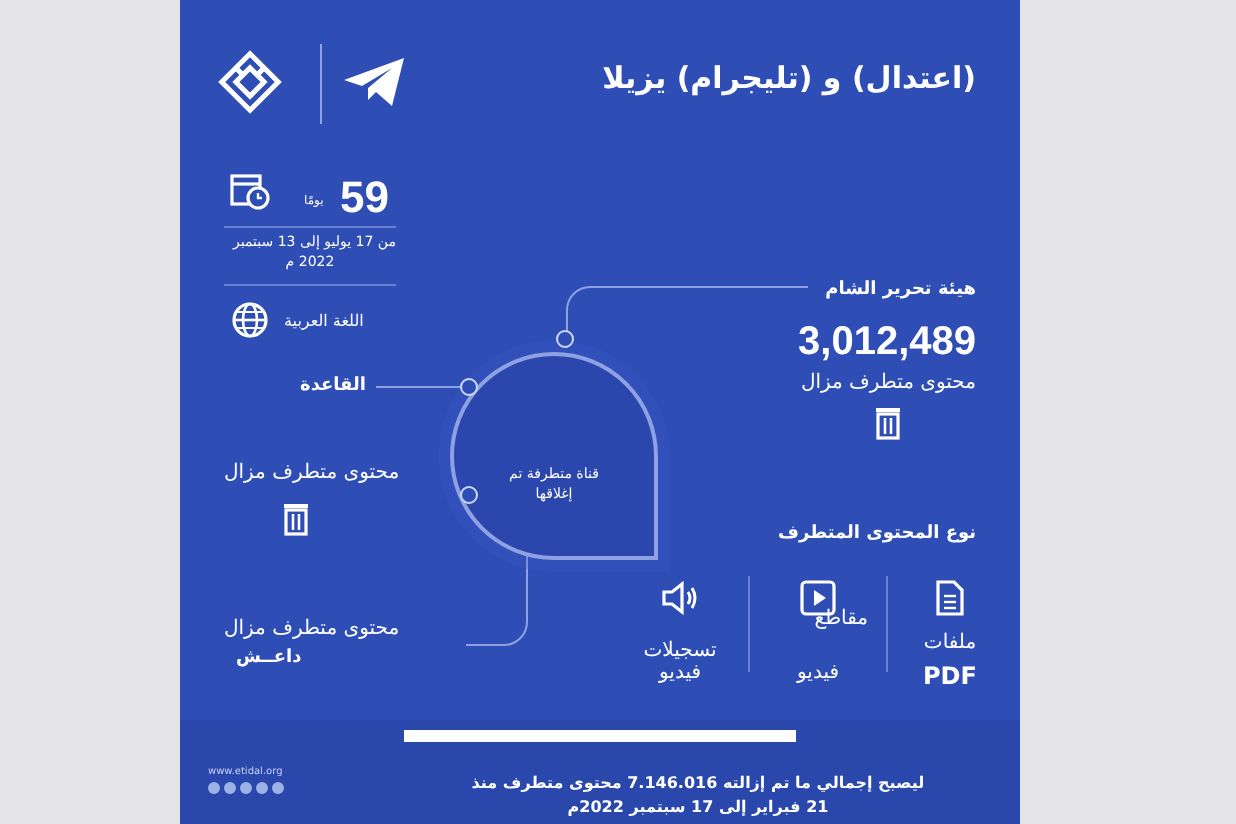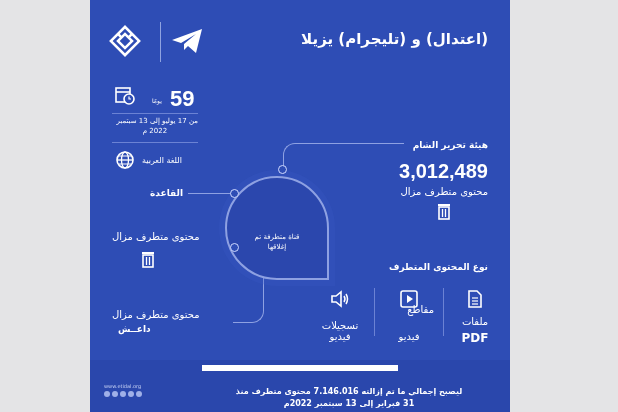--- a/index.html
+++ b/index.html
@@ -131,21 +131,21 @@
     <path d="M2 6 H6 L11 2 V16 L6 12 H2 Z" fill="none" stroke="#fff" stroke-width="1.6"></path>
     <path d="M14 6 Q16 9 14 12" fill="none" stroke="#fff" stroke-width="1.5"></path>
     <path d="M16 4 Q19 9 16 14" fill="none" stroke="#fff" stroke-width="1.5"></path>
   </svg>
   <div class="abs rtl sub-label" style="left:225px;top:320px;width:50px;text-align:center">تسجيلات</div>
   <div class="abs rtl sub-label" style="left:225px;top:331px;width:50px;text-align:center">فيديو</div>
 
   <div class="abs white-bar"></div>
   <div class="abs rtl footer-text">
     <div>ليصبح إجمالي ما تم إزالته 7.146.016 محتوى متطرف منذ</div>
-    <div>31 فبراير إلى 13 سبتمبر 2022م</div>
+    <div>21 فبراير إلى 17 سبتمبر 2022م</div>
   </div>
   <div class="abs site">www.etidal.org</div>
   <div class="abs socials">
     <span class="soc"></span>
     <span class="soc"></span>
     <span class="soc"></span>
     <span class="soc"></span>
     <span class="soc"></span>
   </div>
 </div>

